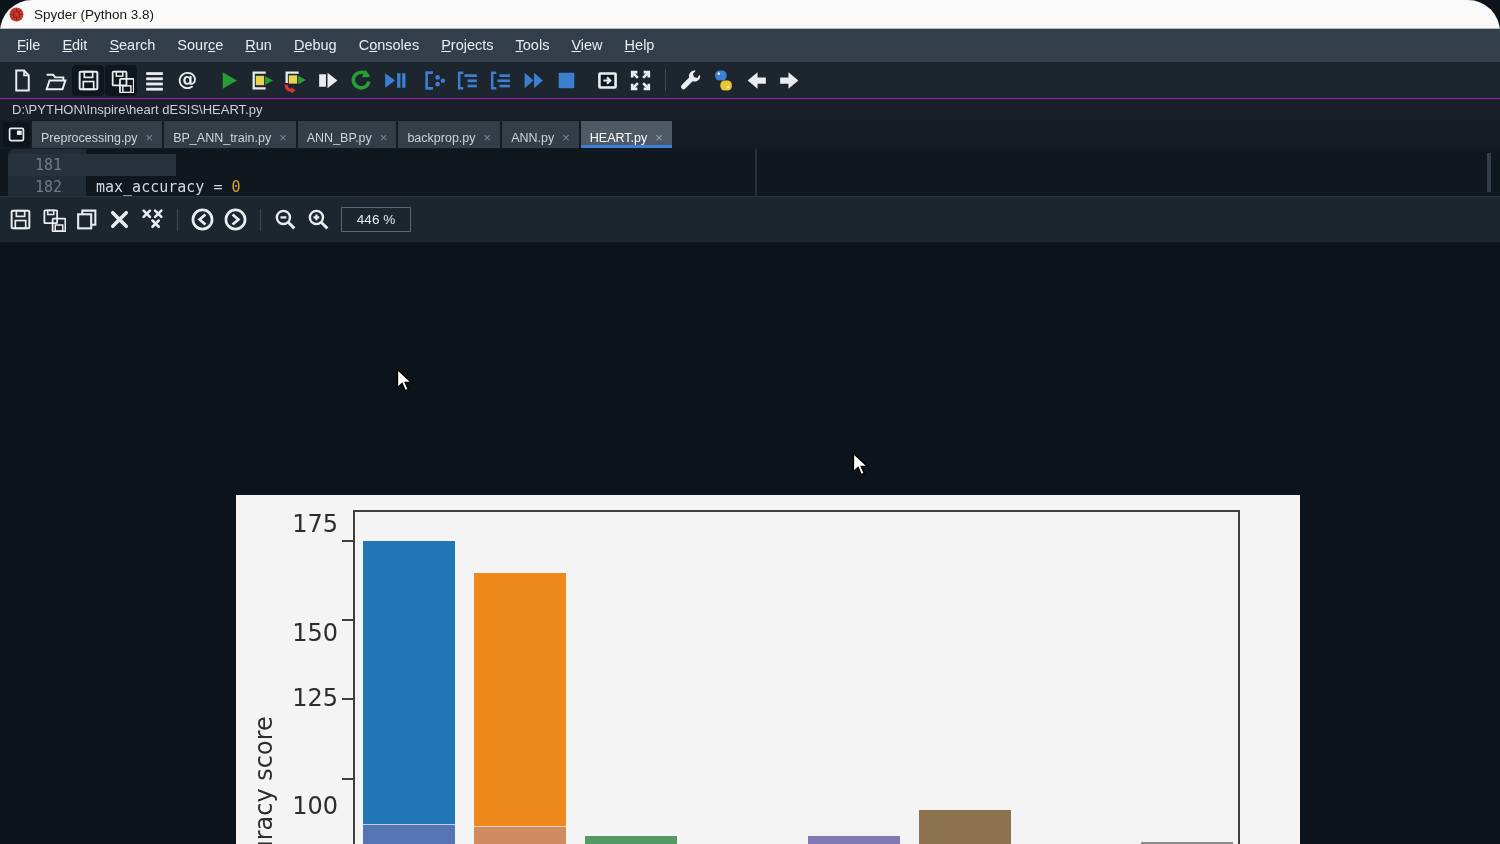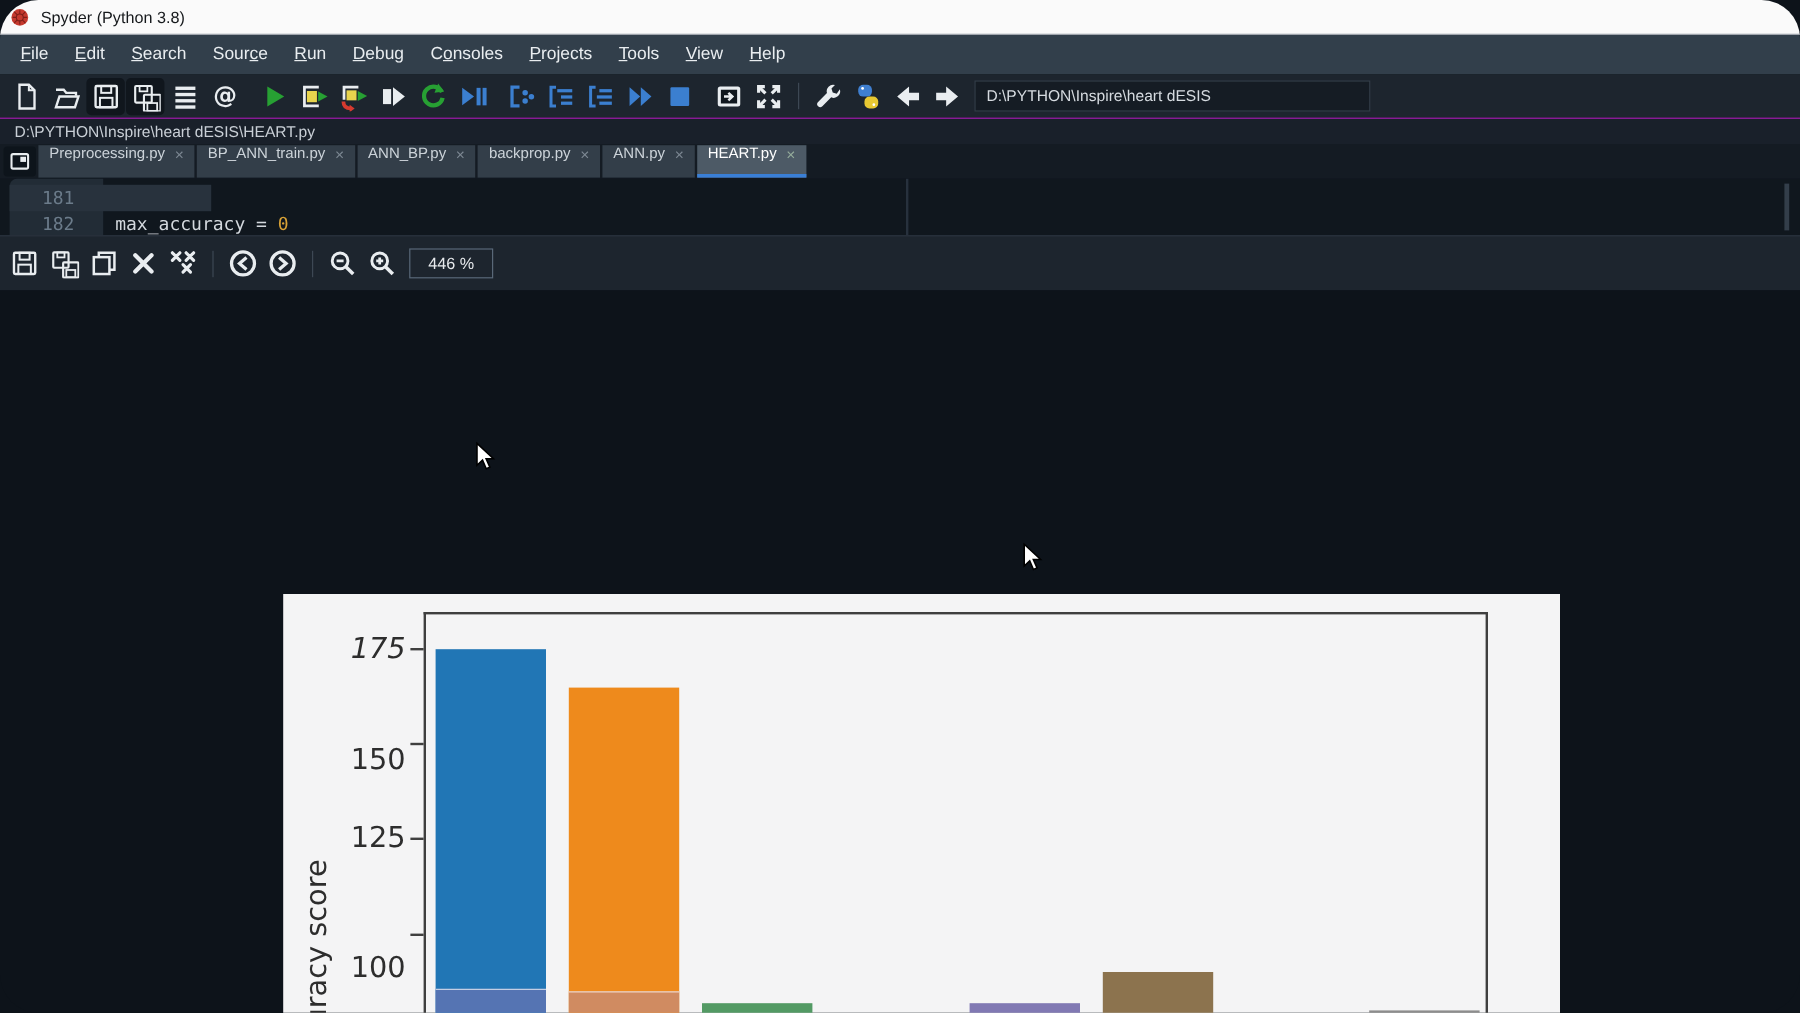--- a/index.html
+++ b/index.html
@@ -36,21 +36,21 @@
   .pathrow { position:absolute; left:0; top:98px; width:1500px; height:22px;
              background:#19202a; color:#c9cfd6; font-size:13px; line-height:22px;
              padding-left:12px; border-top:1px solid #a21caf; }
 
   
   .tabbar { position:absolute; left:0; top:120px; width:1500px; height:29px; background:#141b23; }
   .browse-tabs { position:absolute; left:3px; top:2px; width:27px; height:25px;
                  background:#0d141b; border-radius:3px; display:flex; align-items:center; justify-content:center; }
   .tabs { position:absolute; left:32px; top:1px; height:28px; display:flex; }
   .tab { height:27px; background:#333e49; color:#ccd3d9; font-size:12.5px;
-         display:flex; align-items:flex-start; padding:0 9px; margin-right:2px;
+         display:flex; align-items:flex-end; padding:0 9px; margin-right:2px;
          border-bottom:3px solid transparent; cursor:default; }
   .tab .close { color:#7d8893; font-size:13px; margin-left:8px; }
   .tab.active { background:#4d5a66; color:#ffffff; border-bottom:3px solid #3a7fd6; }
   .tab.active .close { color:#94ac9b; }
 
   
   .editor { position:absolute; left:0; top:149px; width:1500px; height:47px;
             background:#10171e; font-family:"DejaVu Sans Mono", monospace; }
   .gutter { position:absolute; left:8px; top:0; width:78px; height:47px;
             background:#222c36; border-top-left-radius:6px; }
@@ -272,21 +272,20 @@
         <svg width="25" height="25" viewBox="0 0 24 24">
           <path d="M3.5 12l9.5-8v5h8v6h-8v5z" fill="#e9edf0"></path>
         </svg>
       </div>
       <div class="tb-btn">
         <svg width="25" height="25" viewBox="0 0 24 24">
           <path d="M20.5 12L11 4v5H3v6h8v5z" fill="#e9edf0"></path>
         </svg>
       </div>
     </div>
-  <div class="path-field">D:\PYTHON\Inspire\heart dESIS</div>
 
   <div class="pathrow">D:\PYTHON\Inspire\heart dESIS\HEART.py</div>
 
   <div class="tabbar">
     <div class="browse-tabs">
       <svg width="19" height="19" viewBox="0 0 22 22">
         <rect x="3" y="4" width="16" height="14" rx="1.5" fill="none" stroke="#e9edf0" stroke-width="2"></rect>
         <rect x="11.5" y="6.5" width="5.5" height="5" fill="#e9edf0"></rect>
       </svg>
     </div>
@@ -406,21 +405,21 @@
       <div class="zoom-field">446 %</div>
     </div>
 
   <div class="plots-canvas">
     <div class="figure" id="figure">
       <div class="ylabel" id="ylabel" style="left:28px; top:312px;">Accuracy score</div>
     <div class="spine" style="left: 117px; top: 15px; width: 2px; height: 591px;"></div>
         <div class="spine" style="left: 117px; top: 15px; width: 887px; height: 2px;"></div>
         <div class="spine" style="left: 1002px; top: 15px; width: 2px; height: 591px;"></div>
         <div class="ytick-mark" style="left: 106px; top: 45px;"></div>
-        <div class="ytick-label" style="left: 32px; top: 31px; font-style: italic;">175</div>
+        <div class="ytick-label" style="left: 32px; top: 15px;">175</div>
         <div class="ytick-mark" style="left: 106px; top: 124.168px;"></div>
         <div class="ytick-label" style="left: 32px; top: 124px;">150</div>
         <div class="ytick-mark" style="left: 106px; top: 203.335px;"></div>
         <div class="ytick-label" style="left: 32px; top: 189.335px;">125</div>
         <div class="ytick-mark" style="left: 106px; top: 282.502px;"></div>
         <div class="ytick-label" style="left: 32px; top: 268.502px; margin-top: 28px;">100</div>
         <div class="ytick-label" style="left: 32px; top: 347.67px;">75</div>
         <div class="bar" style="left: 127px; top: 46px; width: 92px; height: 554.173px; background: rgb(33, 118, 181);"></div>
         <div class="bar overlay-edged" style="left: 127px; top: 329.42px; width: 92px; height: 270.753px; background: rgb(85, 116, 179);"></div>
         <div class="bar" style="left: 238.2px; top: 77.667px; width: 92px; height: 522.505px; background: rgb(238, 138, 28);"></div>

